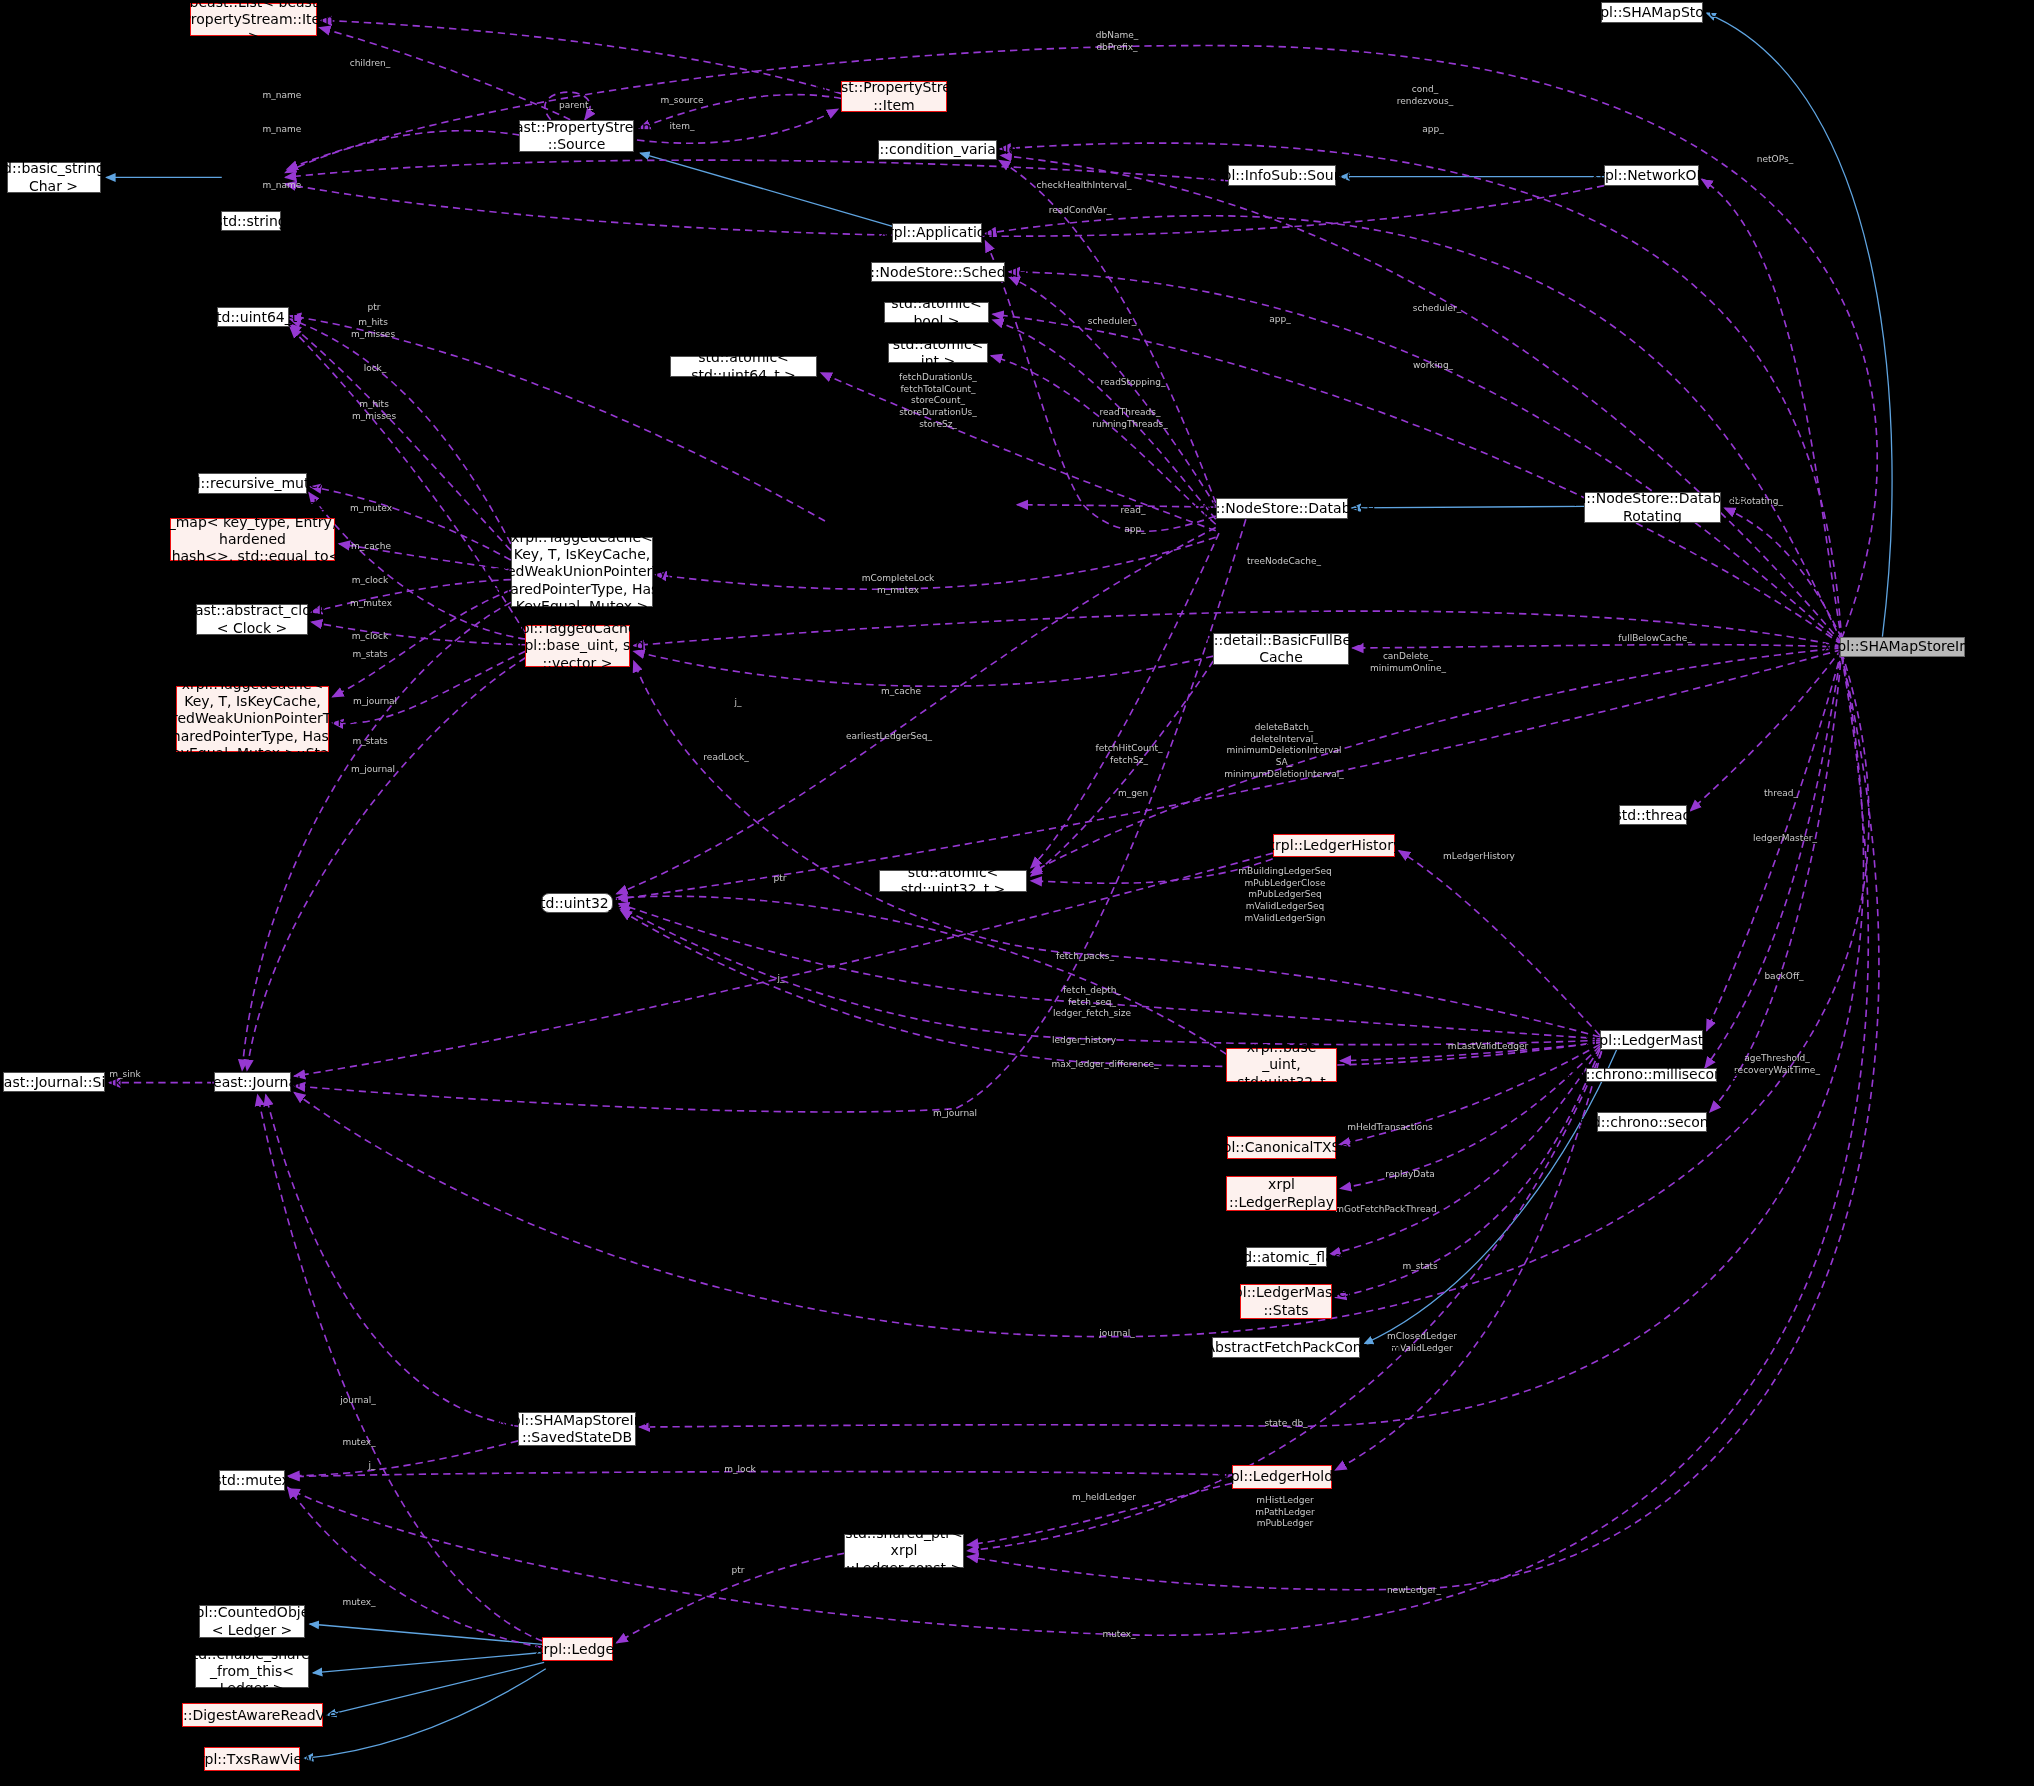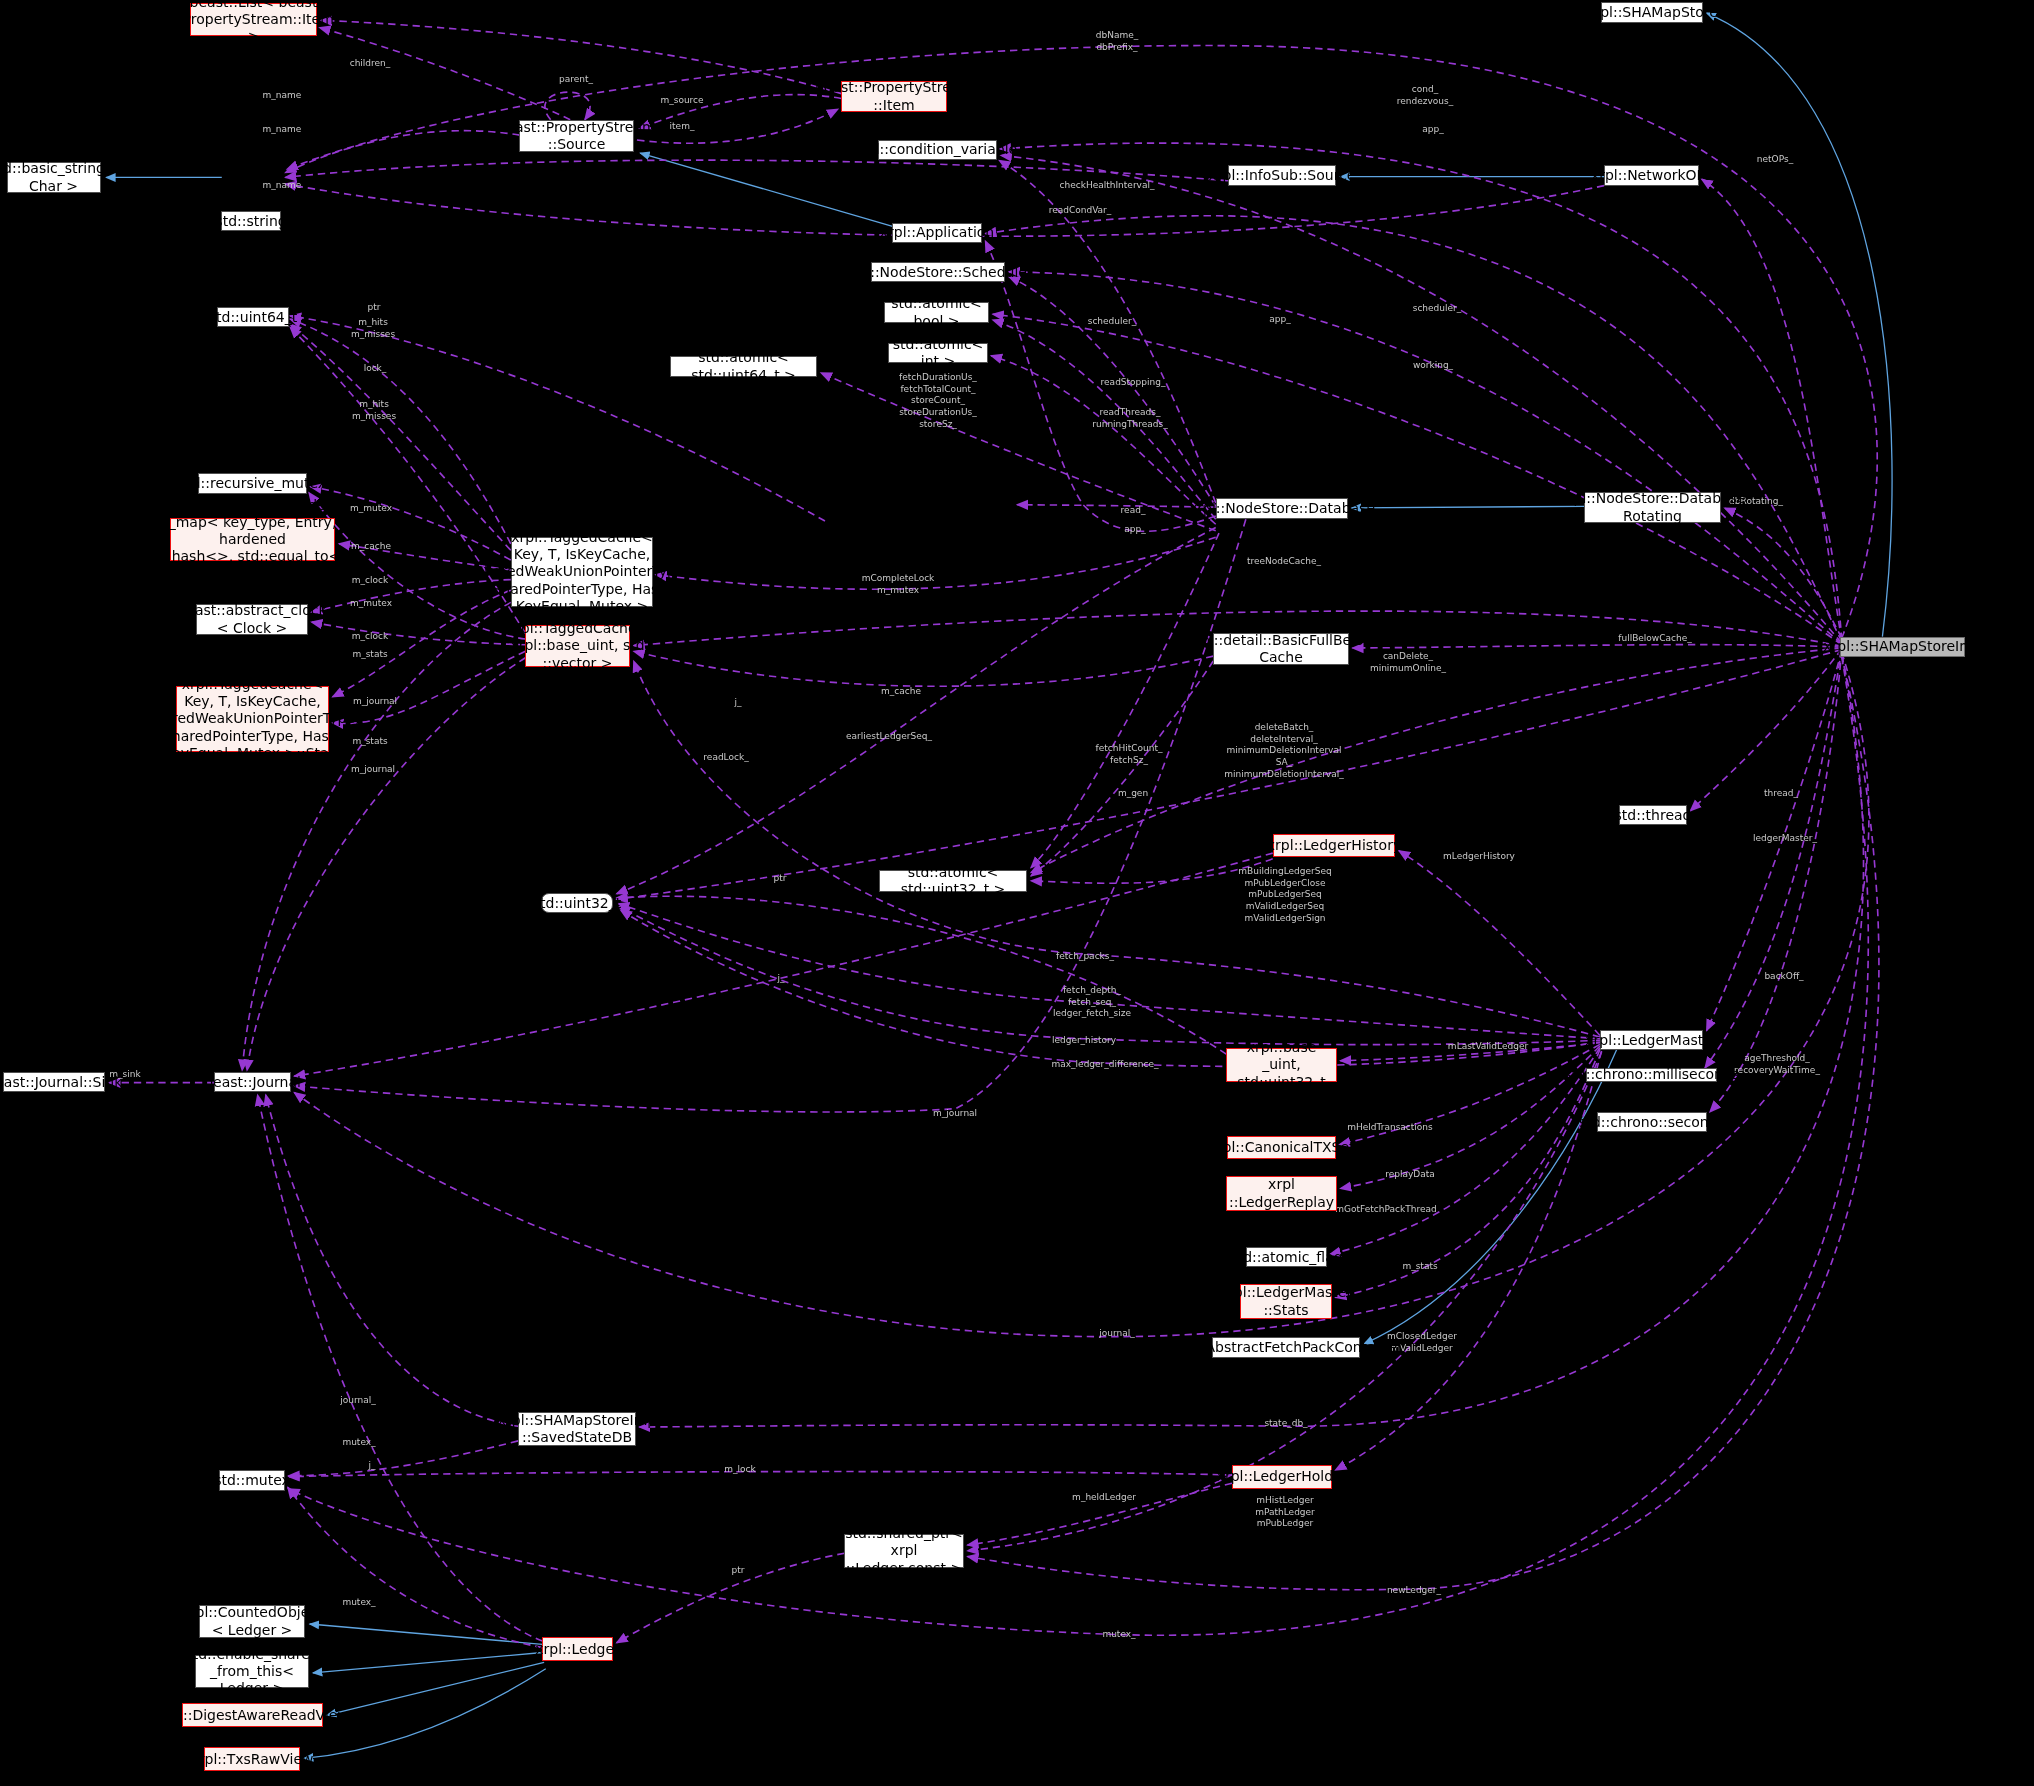--- a/index.html
+++ b/index.html
@@ -189,30 +189,30 @@
     <div class="node plain" style="left: 199px; top: 1605px; width: 106px; height: 33px;">xrpl::CountedObject
 &lt; Ledger &gt;</div>
     <div class="node plain" style="left: 195px; top: 1655px; width: 114px; height: 33px;">std::enable_shared
 _from_this&lt; Ledger &gt;</div>
     <div class="node red" style="left: 182px; top: 1703px; width: 141px; height: 24.4px;">xrpl::DigestAwareReadView</div>
     <div class="node red" style="left: 204px; top: 1747px; width: 96px; height: 24.4px;">xrpl::TxsRawView</div>
     <div class="node red" style="left: 1232px; top: 1465px; width: 100px; height: 23.6px;">xrpl::LedgerHolder</div>
     <div class="elabel" style="left: 370px; top: 64px;">children_</div>
     <div class="elabel" style="left: 1117px; top: 42px;">dbName_
 dbPrefix_</div>
-    <div class="elabel" style="left: 576px; top: 80px;">parent_</div>
+    <div class="elabel" style="left: 576px; top: 106px;">parent_</div>
     <div class="elabel" style="left: 682px; top: 101px;">m_source</div>
     <div class="elabel" style="left: 682px; top: 127px;">item_</div>
     <div class="elabel" style="left: 1425px; top: 96px;">cond_
 rendezvous_</div>
     <div class="elabel" style="left: 1433px; top: 130px;">app_</div>
     <div class="elabel" style="left: 282px; top: 96px;">m_name</div>
     <div class="elabel" style="left: 282px; top: 130px;">m_name</div>
     <div class="elabel" style="left: 282px; top: 186px;">m_name</div>
-    <div class="elabel" style="left: 1107px; top: 186px;">checkHealthInterval_</div>
+    <div class="elabel" style="left: 1084px; top: 186px;">checkHealthInterval_</div>
     <div class="elabel" style="left: 1080px; top: 211px;">readCondVar_</div>
     <div class="elabel" style="left: 1775px; top: 160px;">netOPs_</div>
     <div class="elabel" style="left: 374px; top: 308px;">ptr</div>
     <div class="elabel" style="left: 373px; top: 329px;">m_hits
 m_misses</div>
     <div class="elabel" style="left: 375px; top: 369px;">lock_</div>
     <div class="elabel" style="left: 374px; top: 411px;">m_hits
 m_misses</div>
     <div class="elabel" style="left: 1112px; top: 322px;">scheduler_</div>
     <div class="elabel" style="left: 1280px; top: 320px;">app_</div>

